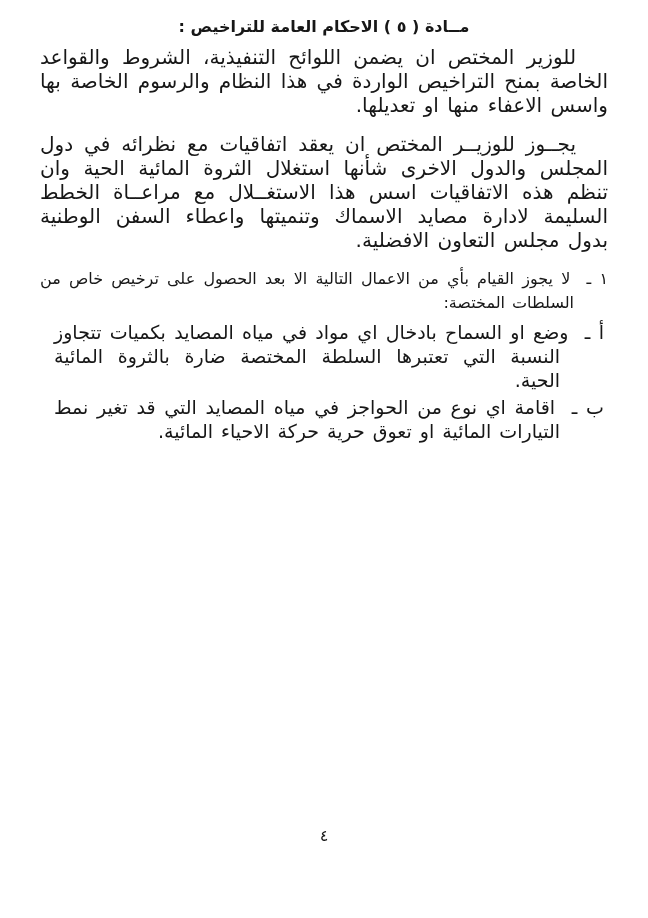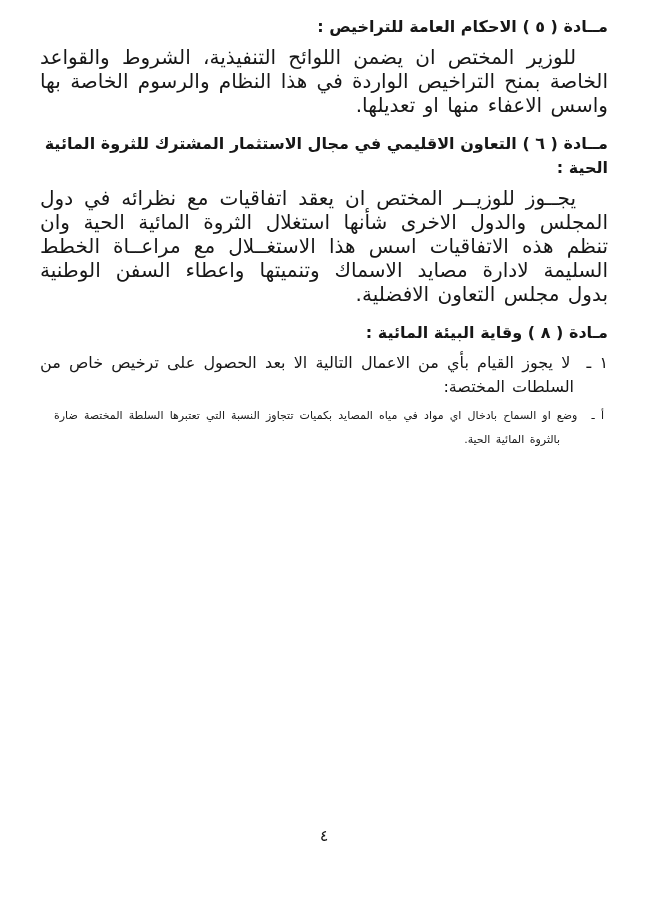--- a/index.html
+++ b/index.html
@@ -17,41 +17,42 @@
     inset: 0;
     padding: 15px 40px 0 40px;
     direction: rtl;
     background: #ffffff;
   }
   .article { margin-bottom: 15px; }
   .heading {
     font-size: 16px;
     font-weight: bold;
     line-height: 24px;
+    text-align: center;
     margin-bottom: 6px;
     letter-spacing: 0.2px;
   }
   .body-par {
     font-size: 20px;
     line-height: 24px;
     text-align: justify;
     text-indent: 32px;      
     word-spacing: 2px;
   }
   .clause {
     font-size: 16px;
     line-height: 24px;
     text-align: justify;
     word-spacing: 2px;
     padding-right: 34px;    
     text-indent: -34px;
     margin-bottom: 5px;
   }
   .sub-item {
-    font-size: 11px;
+    font-size: 19px;
     line-height: 24px;
     text-align: justify;
     word-spacing: 2px;
     padding-right: 44px;    
     text-indent: -44px;
     margin-right: 4px;
     margin-bottom: 3px;
     margin-left: 14px;
   }
   .marker { margin-left: 8px; white-space: nowrap; }
@@ -69,37 +70,39 @@
 <body>
 
 <div class="page">
 
   <section class="article">
     <h2 class="heading">مــادة ( ٥ ) الاحكام العامة للتراخيص :</h2>
     <p class="body-par">للوزير المختص ان يضمن اللوائح التنفيذية، الشروط والقواعد الخاصة بمنح التراخيص الواردة في هذا النظام والرسوم الخاصة بها واسس الاعفاء منها او تعديلها.</p>
   </section>
 
   <section class="article">
-    <h2 class="heading">مــادة ( ٦ ) التعاون الاقليمي في مجال الاستثمار المشترك للثروة المائية الحية :</h2>
     <p class="body-par">يجــوز للوزيــر المختص ان يعقد اتفاقيات مع نظرائه في دول المجلس والدول الاخرى شأنها استغلال الثروة المائية الحية وان تنظم هذه الاتفاقيات اسس هذا الاستغــلال مع مراعــاة الخطط السليمة لادارة مصايد الاسماك وتنميتها واعطاء السفن الوطنية بدول مجلس التعاون الافضلية.</p>
   </section>
 
 
   <section class="article">
-    <h2 class="heading">مـادة ( ٨ ) وقاية البيئة المائية :</h2>
 
     <p class="clause">
       <span class="marker">١ ـ</span>
       <span>لا يجوز القيام بأي من الاعمال التالية الا بعد الحصول على ترخيص خاص من السلطات المختصة:</span>
     </p>
 
     <p class="sub-item">
       <span class="marker">أ ـ</span>
       <span>وضع او السماح بادخال اي مواد في مياه المصايد بكميات تتجاوز النسبة التي تعتبرها السلطة المختصة ضارة بالثروة المائية الحية.</span>
     </p>
 
+    <p class="sub-item">
+      <span class="marker">ب ـ</span>
+      <span>اقامة اي نوع من الحواجز في مياه المصايد التي قد تغير نمط التيارات المائية او تعوق حرية حركة الاحياء المائية.</span>
+    </p>
 
 
   </section>
 
   <div class="page-number">٤</div>
 
 </div>
 
 </body></html>

